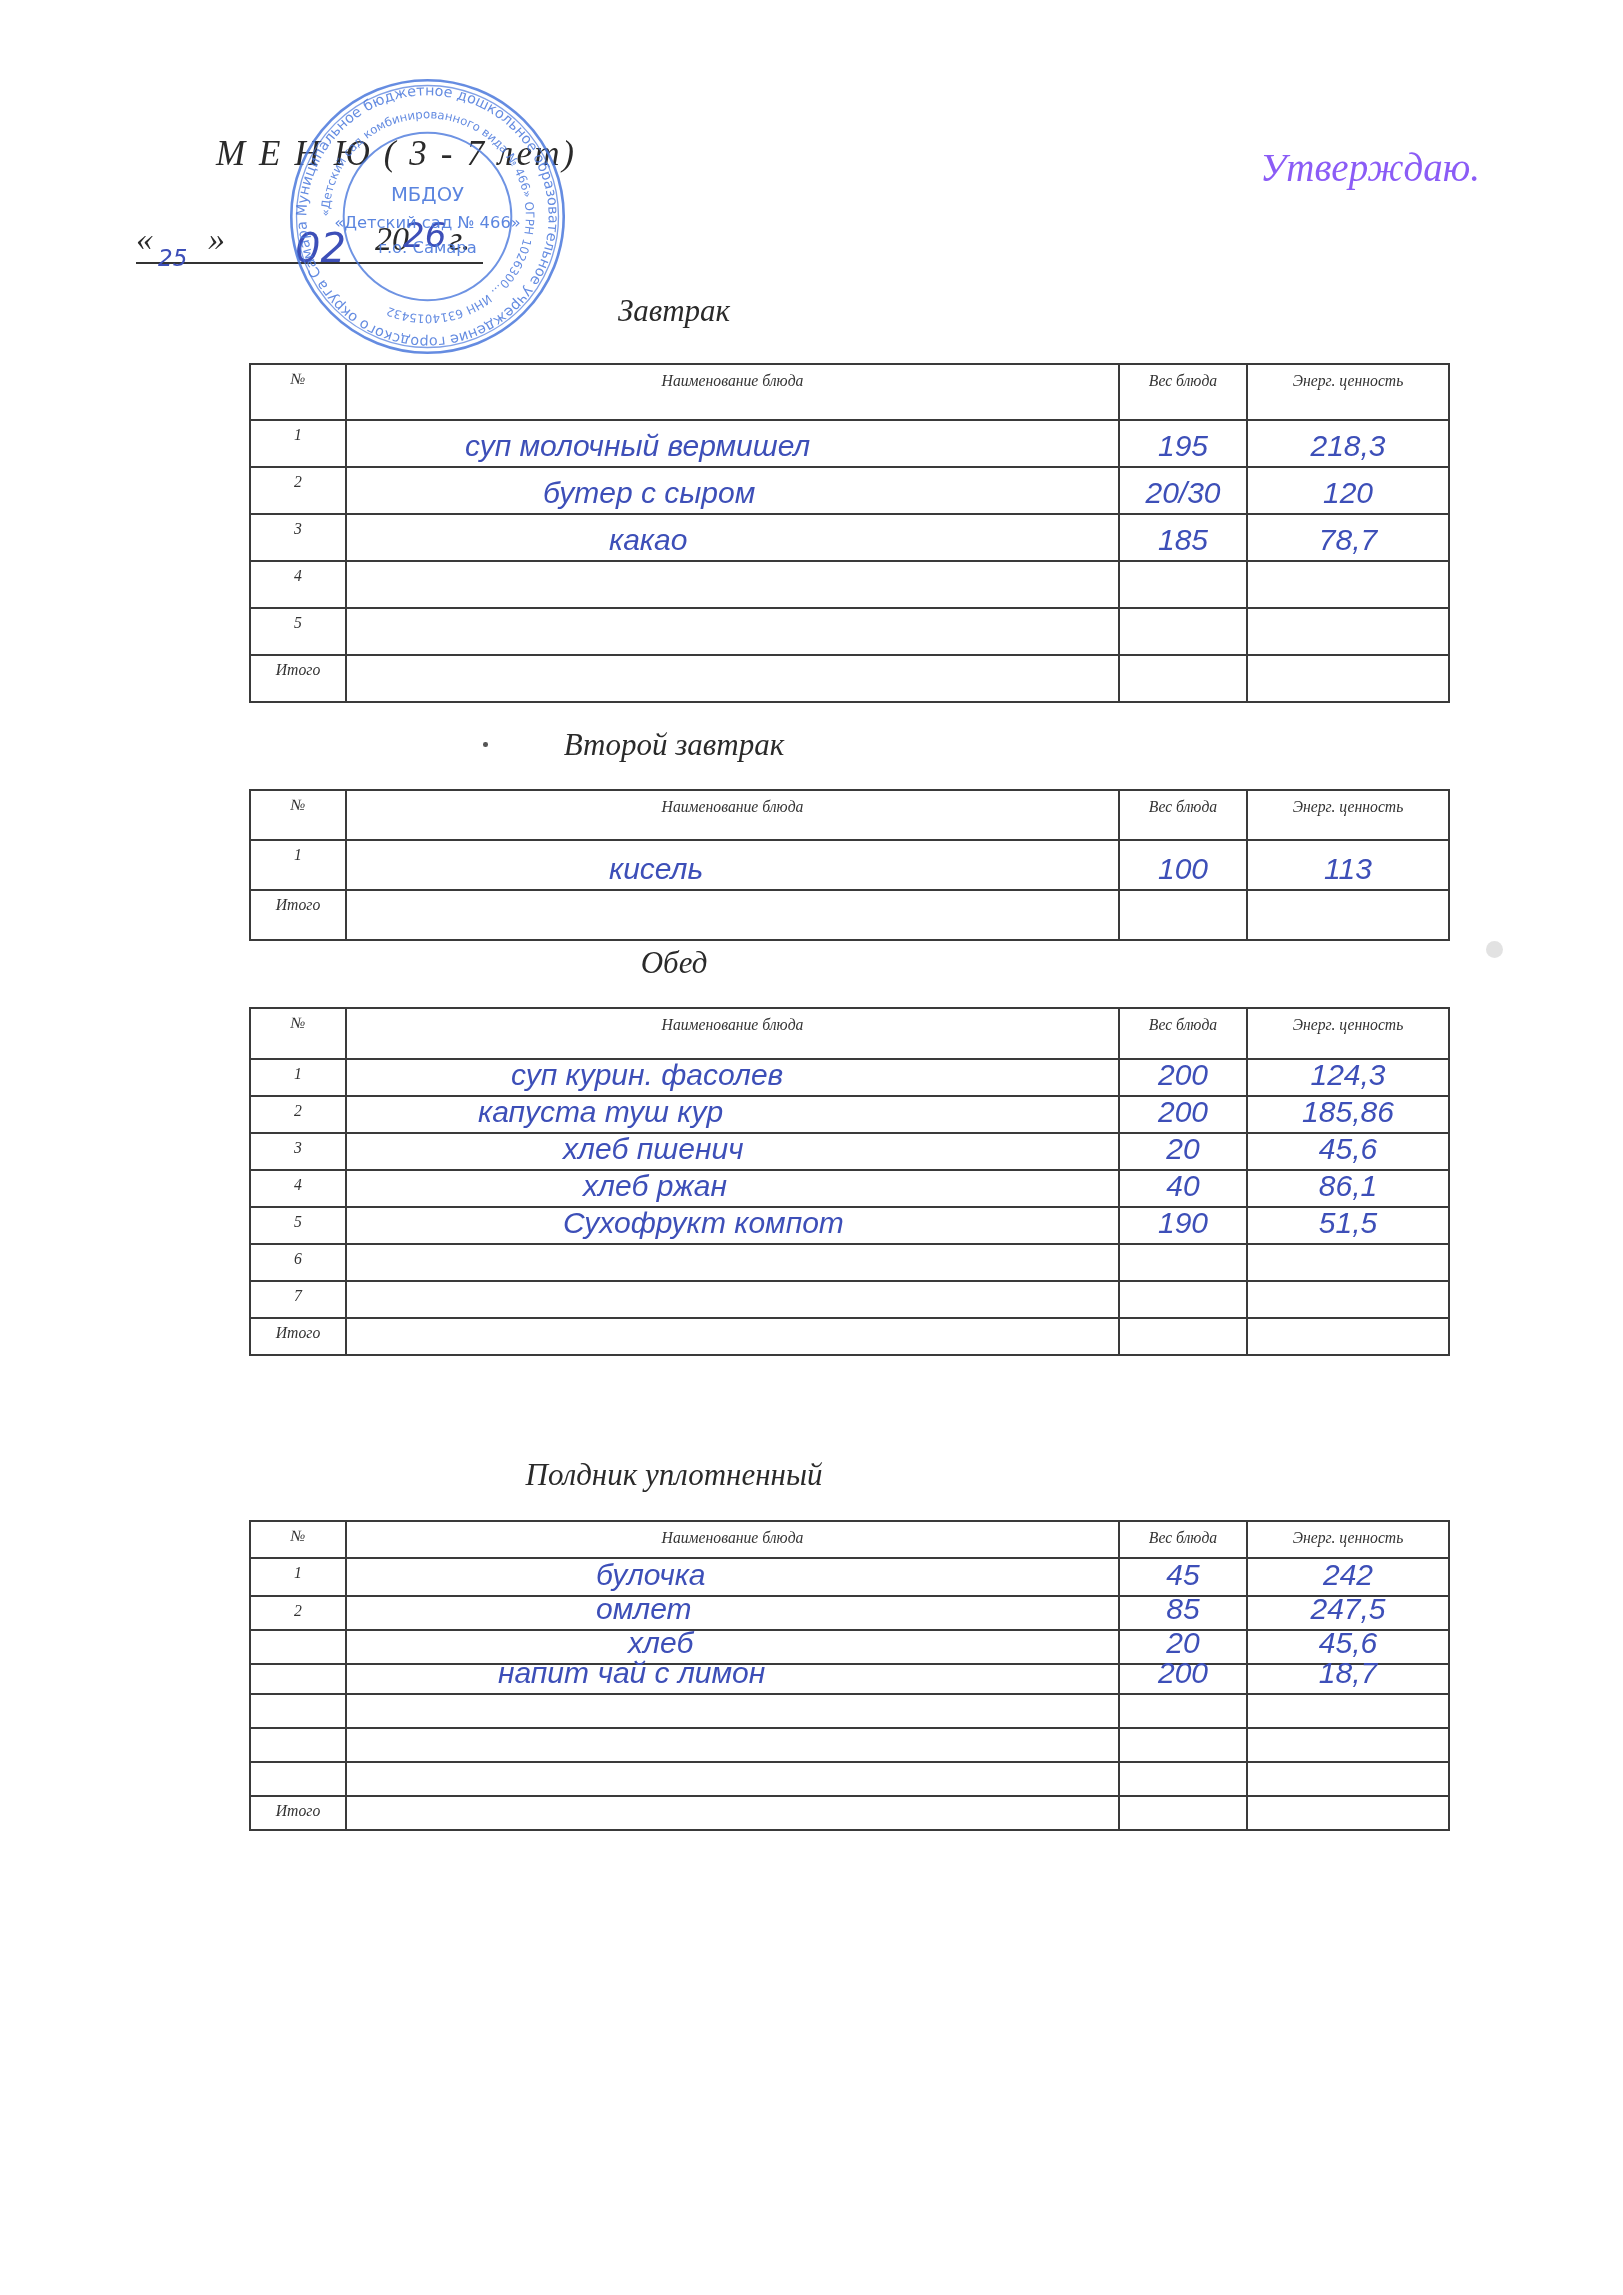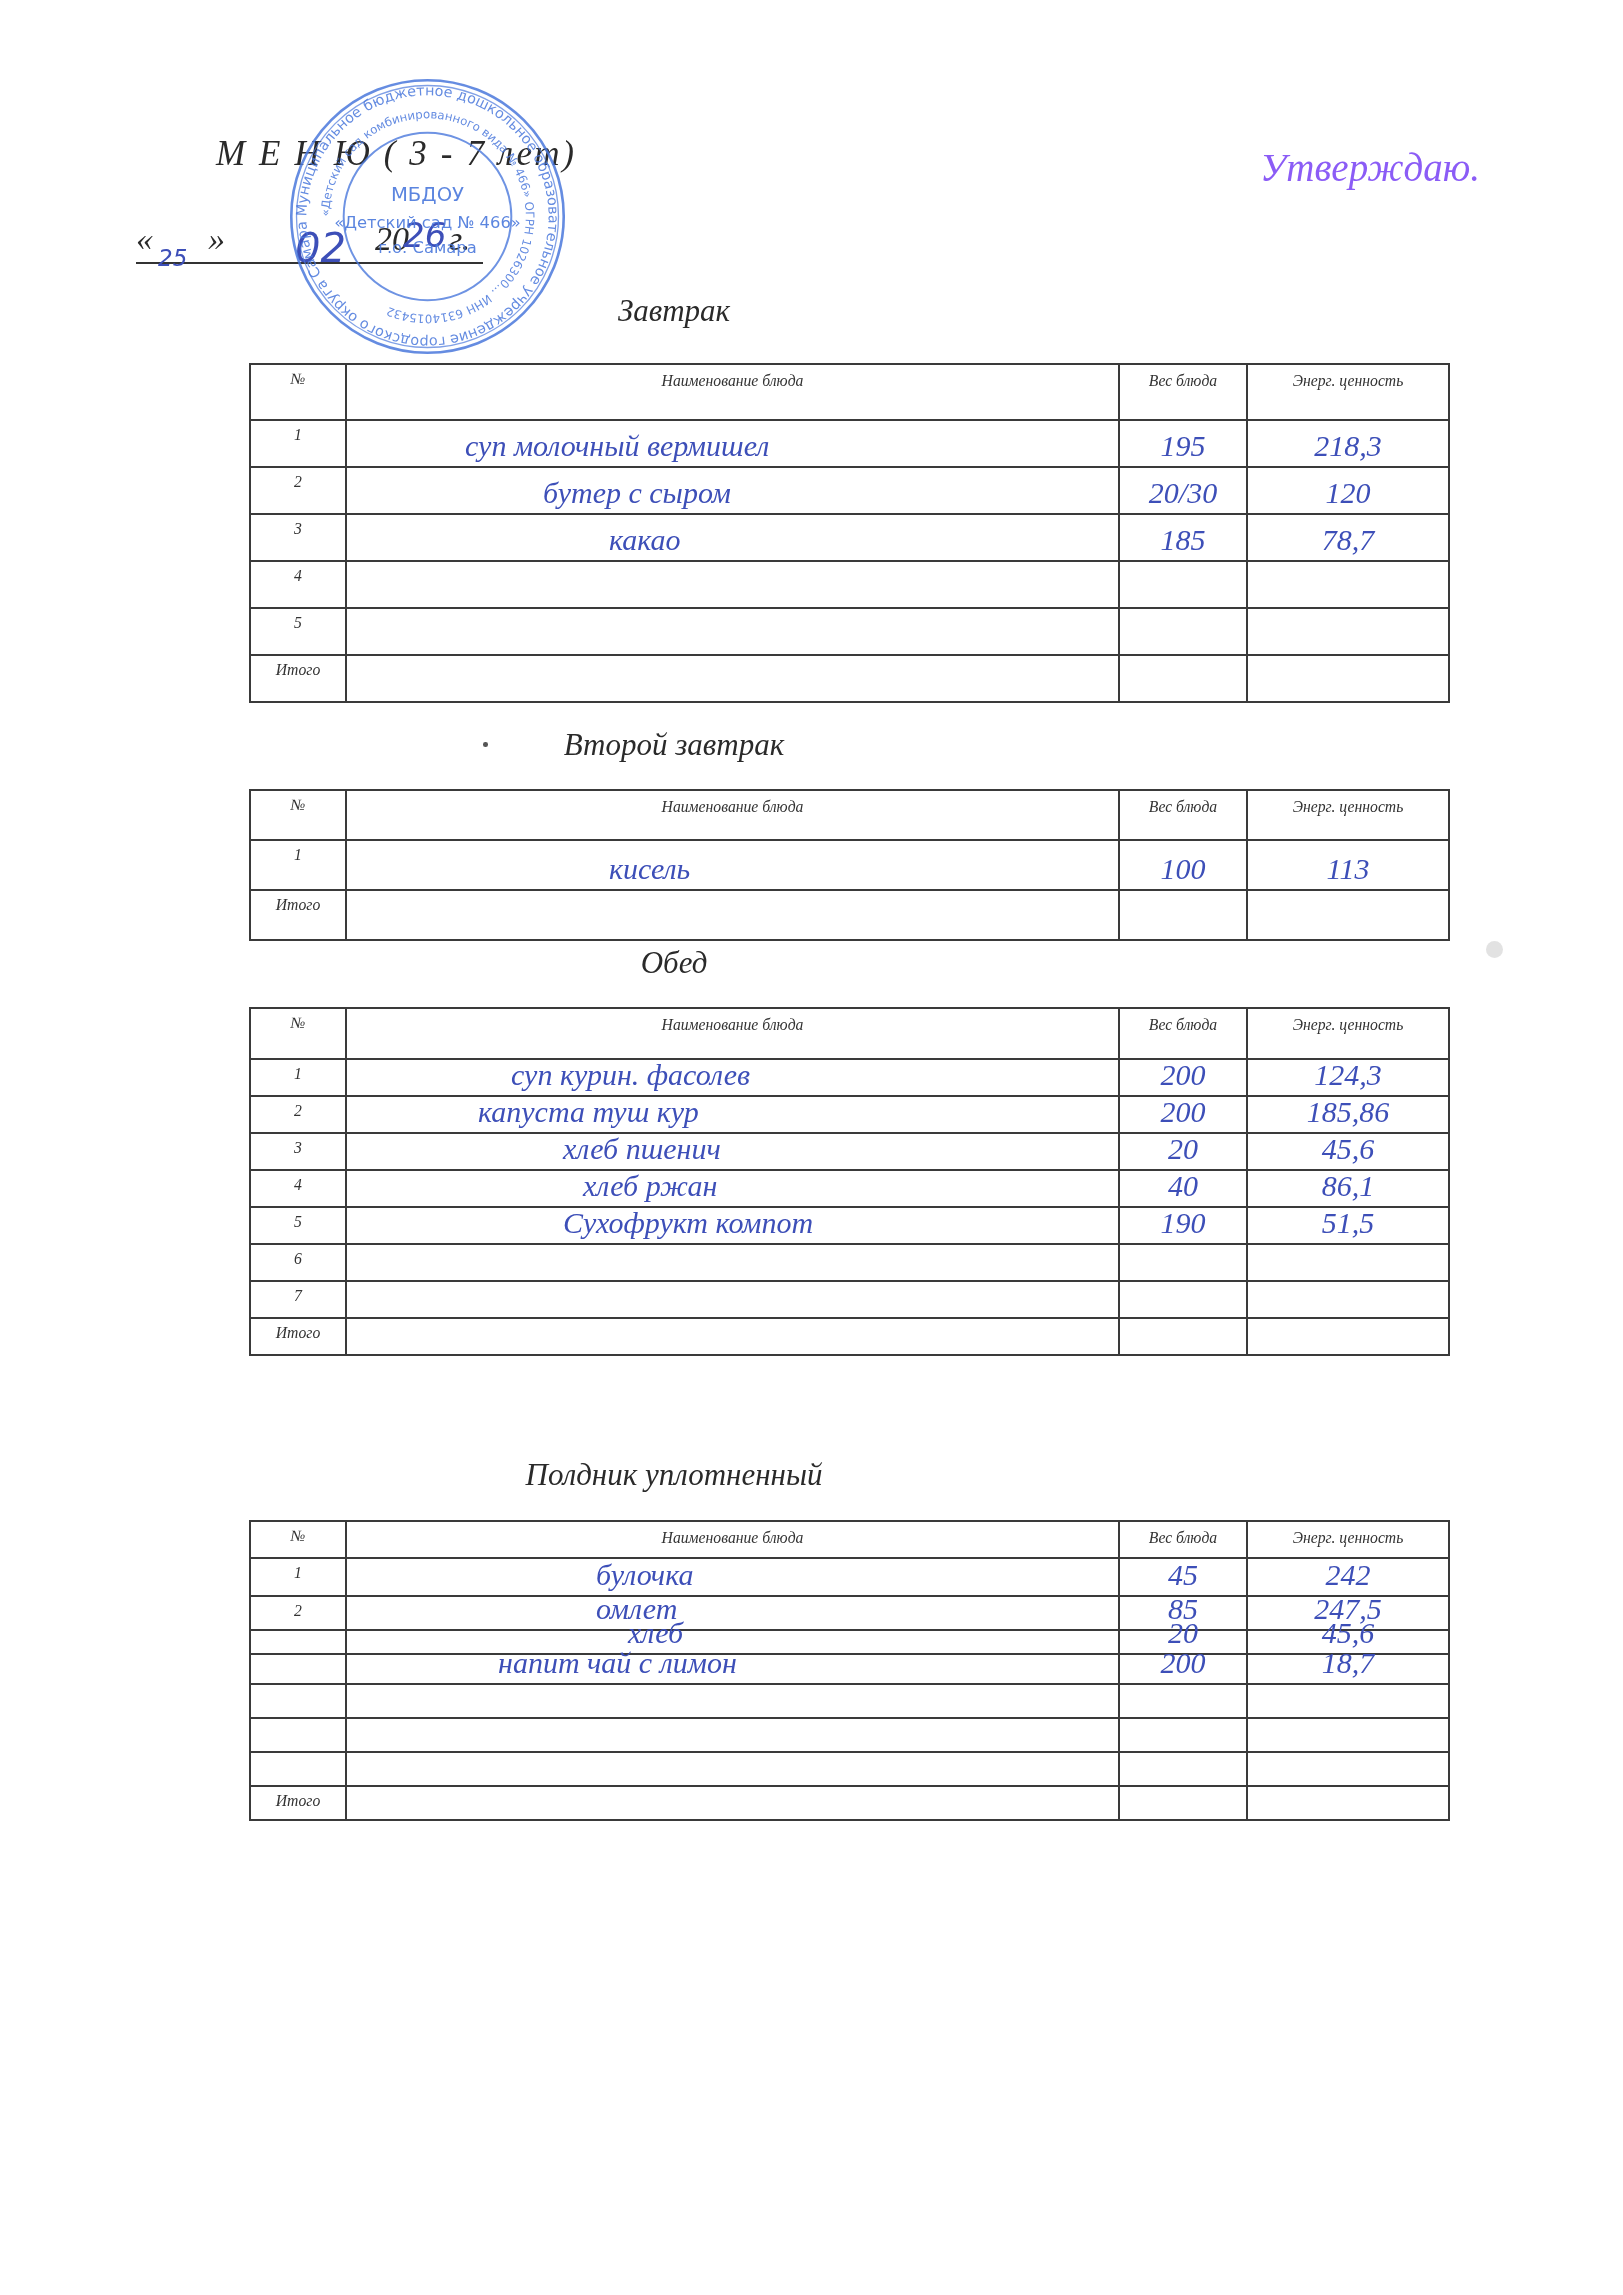--- a/index.html
+++ b/index.html
@@ -8,21 +8,21 @@
   .title{left:216px;top:134px;font-size:35px;font-style:italic;font-family:"Liberation Serif",serif;letter-spacing:2.6px;color:#2a2a2a;white-space:nowrap;}
   .approve{left:1260px;top:145px;font-size:39px;font-style:italic;font-family:"Liberation Serif",serif;color:#8b5cf6;}
   .dateline{left:136px;top:211px;width:347px;border-bottom:2px solid #333;height:51px;}
   .date-q{position:absolute;top:9.2px;font-size:34px;font-style:italic;font-family:"Liberation Serif",serif;color:#2a2a2a;}
   .hand{font-family:"DejaVu Sans",sans-serif;font-style:italic;color:#3d4fb8;}
   .section-title{position:absolute;left:0;width:1348px;text-align:center;font-size:31px;font-style:italic;font-family:"Liberation Serif",serif;color:#2a2a2a;}
   table.menu{position:absolute;left:249px;width:1199px;border-collapse:collapse;table-layout:fixed;}
   table.menu td{border:2px solid #3a3a3a;vertical-align:top;padding:0;position:relative;}
   table.menu td.num{text-align:center;font-size:15.7px;font-style:italic;font-family:"Liberation Serif",serif;padding-top:5.2px;color:#333;}
   table.menu td.hdr{text-align:center;font-size:15.7px;font-style:italic;font-family:"Liberation Serif",serif;padding-top:6.5px;color:#333;}
-  .cell-hand{position:absolute;left:0;right:0;bottom:2.6px;text-align:center;font-size:30px;font-family:Liberation Serif, serif;font-style:italic;color:#3d4fb8;white-space:nowrap;}
+  .cell-hand{position:absolute;left:0;right:0;bottom:2.6px;text-align:center;font-size:30px;font-family:Liberation Sans, sans-serif;font-style:italic;color:#3d4fb8;white-space:nowrap;}
   .stamp{left:288px;top:77px;width:279px;height:279px;}
   .smudge{width:17px;height:17px;border-radius:50%;background:#cfcfcf;opacity:.6;}
 </style>
 </head>
 <body>
 
 <div class="abs title">М Е Н Ю  ( 3 - 7 лет)</div>
 <div class="abs approve">Утверждаю.</div>
 
 <div class="abs dateline">
@@ -296,21 +296,21 @@
     <td>
           <span class="cell-hand" style="left:249px;right:auto;">омлет</span>
         </td>
     <td>
           <span class="cell-hand">85</span>
         </td>
     <td>
           <span class="cell-hand">247,5</span>
         </td>
   </tr>
-  <tr style="height:24px">
+  <tr style="height:34px">
     <td class="num"></td>
     <td>
           <span class="cell-hand" style="left:281px;right:auto;">хлеб</span>
         </td>
     <td>
           <span class="cell-hand">20</span>
         </td>
     <td>
           <span class="cell-hand">45,6</span>
         </td>

